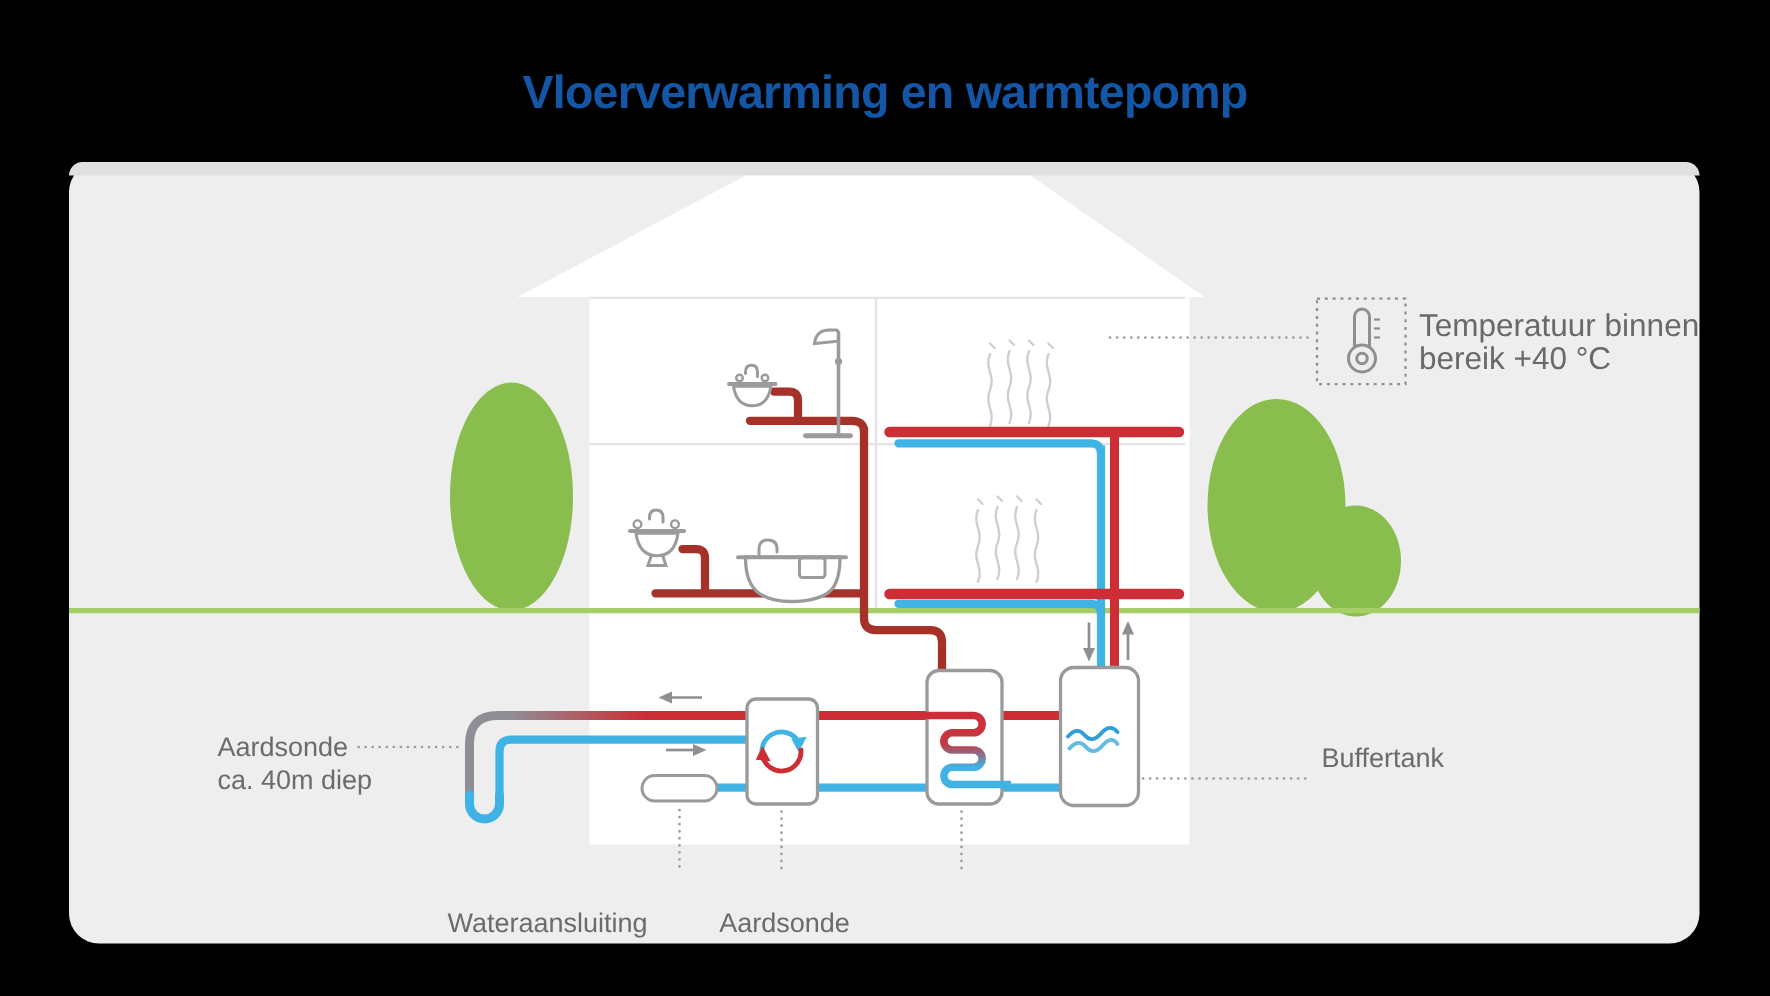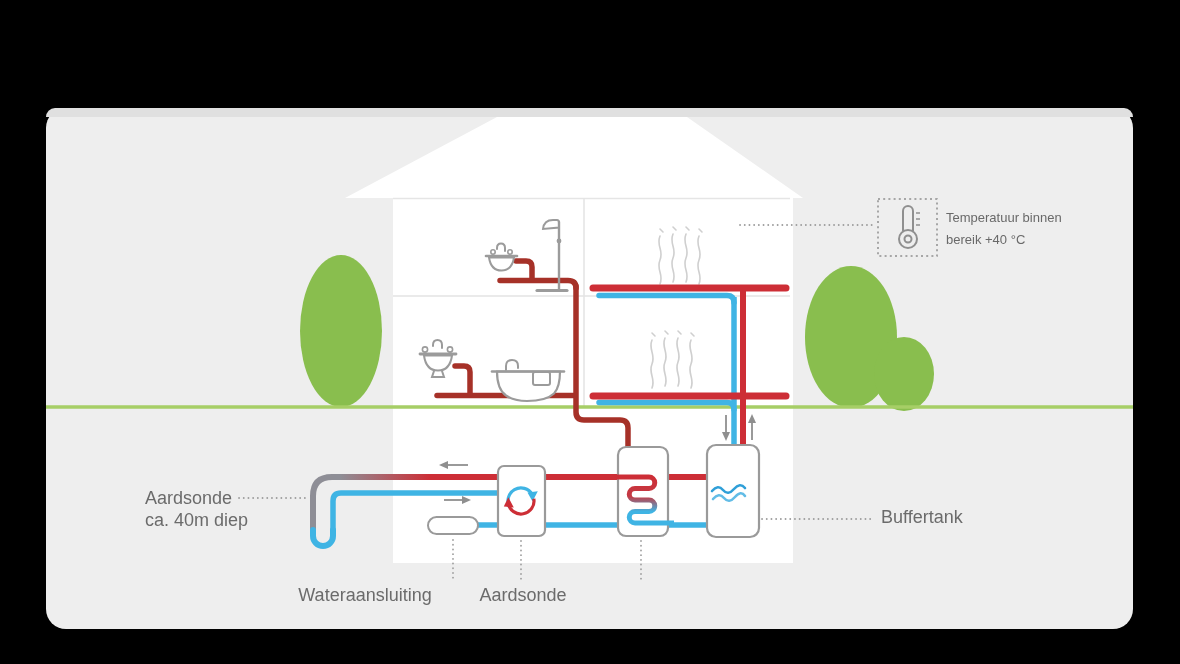--- a/index.html
+++ b/index.html
@@ -6,32 +6,33 @@
   #stage{position:relative;width:1180px;height:664px;background:#000;overflow:hidden;
          font-family:"Liberation Sans", sans-serif;}
   .card{position:absolute;left:46px;top:108px;width:1087px;height:521px;
         background:#eeeeee;border-radius:20px;}
   .card-topstrip{position:absolute;left:0;top:0;width:100%;height:9px;
         background:#e0e0e0;border-radius:20px 20px 0 0;}
   .title{position:absolute;left:0;top:44px;width:1180px;text-align:center;
          font-size:31px;font-weight:bold;letter-spacing:-0.5px;color:#1356a5;}
   svg{position:absolute;left:0;top:0;}
   .lbl{position:absolute;color:#6b6b6b;font-size:18px;line-height:22px;white-space:nowrap;}
-  .lbl-small{position:absolute;color:#696969;font-size:13px;line-height:22px;white-space:nowrap;}
-  .center{transform:translateX(-50%);}
+  .lbl-small{position:absolute;color:#696969;font-size:21px;line-height:22px;white-space:nowrap;}
+  .center{transform:translateX(-50%);margin-top:20px;}
 </style>
 </head>
 <body>
 
 <div id="stage">
 
   <div class="card">
     <div class="card-topstrip"></div>
   </div>
 
+  <div class="title">Vloerverwarming en warmtepomp</div>
 
   <svg width="1180" height="664" viewBox="0 0 1180 664">
     <defs>
       <linearGradient id="grayToRed" gradientUnits="userSpaceOnUse" x1="340" y1="477" x2="430" y2="477">
         <stop offset="0" stop-color="#8e8e96"></stop>
           <stop offset="1" stop-color="#cd2e36"></stop>
       </linearGradient>
       <linearGradient id="coilGrad" gradientUnits="userSpaceOnUse" x1="640" y1="477" x2="640" y2="523">
         <stop offset="0" stop-color="#cd2e36"></stop>
           <stop offset="0.42" stop-color="#c43a44"></stop>
@@ -204,20 +205,20 @@
   <div class="lbl" style="left:145px;top:487px;">
     <div>Aardsonde</div>
     <div>ca. 40m diep</div>
   </div>
 
   <div class="lbl center" style="left:365px;top:584px;">Wateraansluiting</div>
 
   <div class="lbl center" style="left:523px;top:584px;">Aardsonde</div>
 
 
-  <div class="lbl" style="left:881px;top:506px;">Buffertank</div>
+  <div class="lbl" style="left:881px;top:494px;">Buffertank</div>
 
   <div class="lbl-small" style="left:946px;top:207px;">
     <div>Temperatuur binnen</div>
     <div>bereik +40 °C</div>
   </div>
 
 </div>
 
 </body></html>

